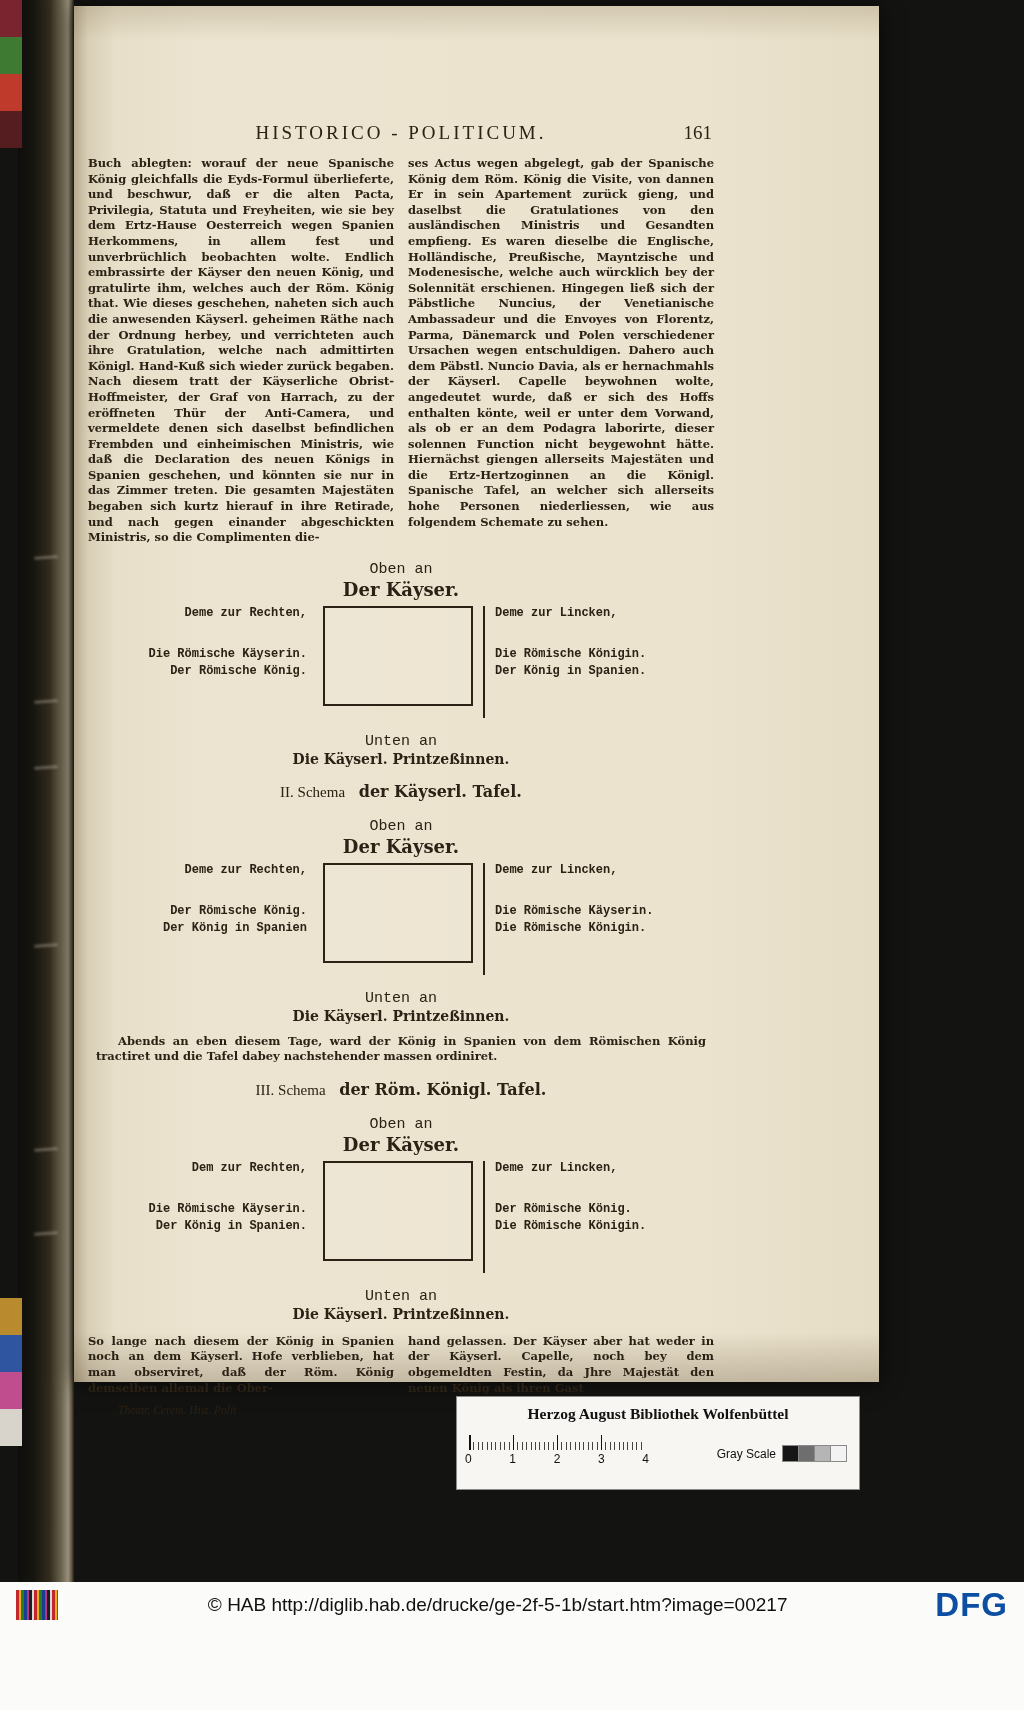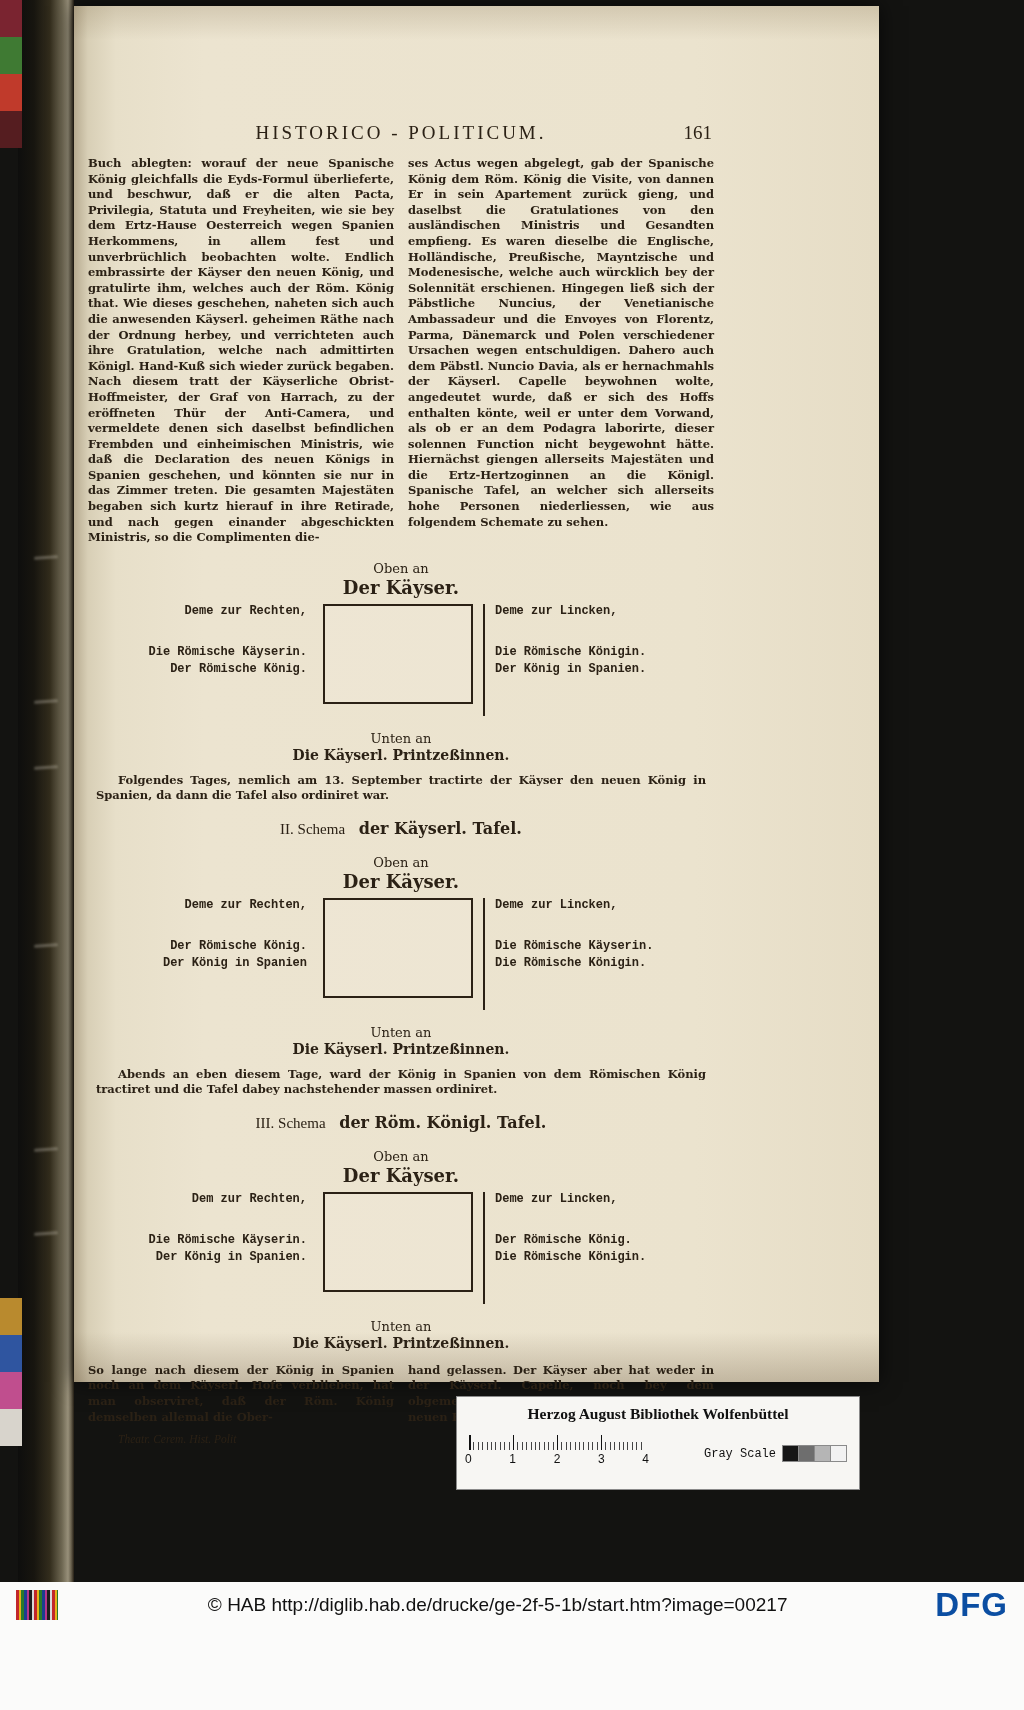--- a/index.html
+++ b/index.html
@@ -52,21 +52,21 @@
   .col {
     width:306px; margin:0;
     font-size:11.5px; line-height:15.6px;
     text-align:justify;
   }
 
   .schema { margin-top:8px; text-align:center; }
   .schema-heading { margin:6px 0 0; font-weight:normal; }
   .schema-num { font-family:"Liberation Serif", serif; font-size:15px; }
   .schema-title { font-size:16px; font-weight:bold; margin-left:6px; }
-  .oben-small, .unten-small { font-size:13px; margin-top:15px; }
+  .oben-small, .unten-small { font-size:15px; margin-top:15px;font-family:Liberation Mono, monospace; }
   .oben-large { font-size:18px; font-weight:bold; margin-top:1px; }
   .unten-large { font-size:14px; font-weight:bold; margin-top:1px; }
 
   .diagram { display:flex; justify-content:center; align-items:flex-start; margin-top:6px; text-align:left; }
   .side { width:210px; font-size:12px; font-weight:bold;font-family:Liberation Mono, monospace; }
   .side.left  { text-align:right; padding-right:16px; }
   .side.right { padding-left:10px; }
   .side-head { margin-bottom:26px; }
   .side-line { line-height:17px; }
   .table-box {
@@ -102,21 +102,21 @@
   .ruler-ticks::after {
     content:""; position:absolute; left:0; right:0; bottom:0; height:15px;
     background:repeating-linear-gradient(90deg,#111 0 1.5px,transparent 1.5px 44px);
   }
   .ruler-numbers {
     display:flex; justify-content:space-between;
     width:184px; margin-left:-4px; margin-top:2px;
     font-family:"Liberation Sans", sans-serif; font-size:12px;
   }
   .grayscale { display:flex; align-items:center; gap:7px; padding-bottom:4px; }
-  .gs-label { font-family:Liberation Mono, monospace; font-size:12px;margin-left:6px; }
+  .gs-label { font-family:Liberation Sans, sans-serif; font-size:12px;margin-left:6px; }
   .gs-patches { display:flex; }
   .gs-patch { width:15px; height:15px; border:1px solid #8a8a8a; margin-left:-1px; }
 
   
   .bottom-bar {
     position:absolute; left:0; top:1582px; width:1024px; height:128px;
     background:#fbfbfa;
   }
   .bottom-row { display:flex; align-items:center; height:46px; padding:0 16px; }
   .barcode {
@@ -187,21 +187,20 @@
         <div class="side right fraktur">
           <div class="side-head">Deme zur Lincken,</div>
           <div class="side-line">Die Römische Königin.</div>
           <div class="side-line">Der König in Spanien.</div>
         </div>
       </div>
       <div class="unten-small">Unten an</div>
       <div class="unten-large fraktur">Die Käyserl. Printzeßinnen.</div>
     </section>
 
-    <p class="between fraktur">Folgendes Tages, nemlich am 13. September tractirte der Käyser den neuen König in Spanien, da dann die Tafel also ordiniret war.</p>
 
     <section class="schema">
       <h2 class="schema-heading">
         <span class="schema-num">II. Schema</span>
         <span class="schema-title fraktur">der Käyserl. Tafel.</span>
       </h2>
       <div class="oben-small">Oben an</div>
       <div class="oben-large fraktur">Der Käyser.</div>
       <div class="diagram">
         <div class="side left fraktur">

